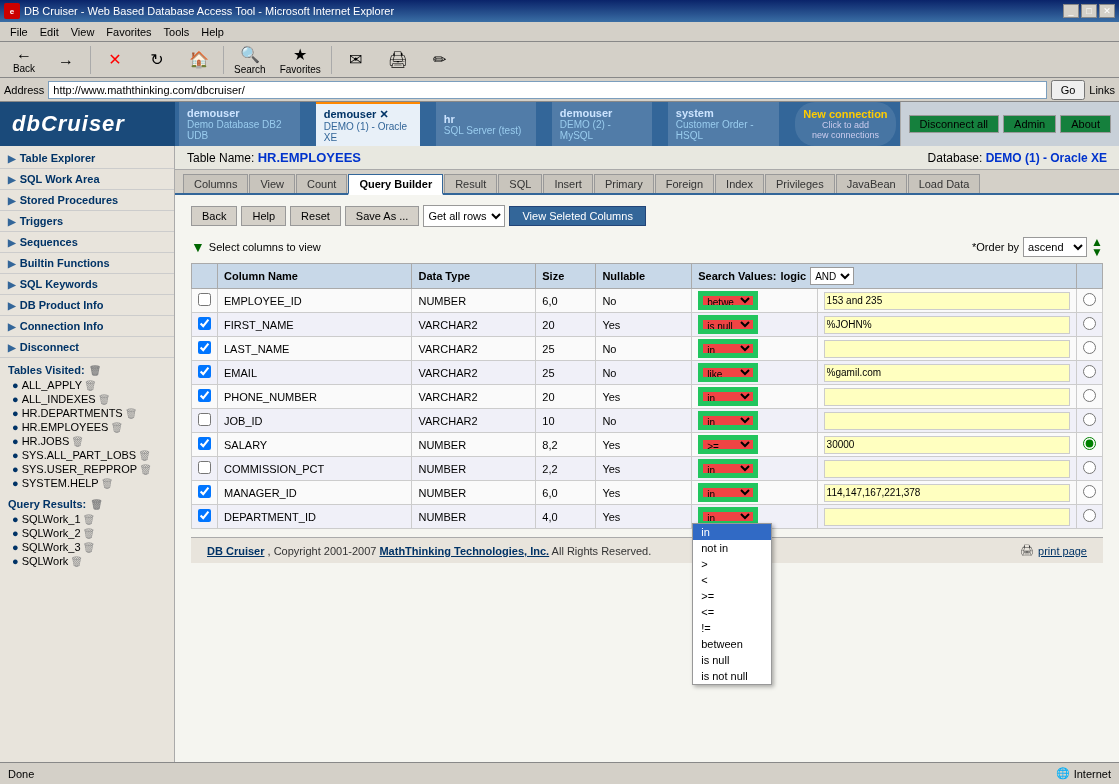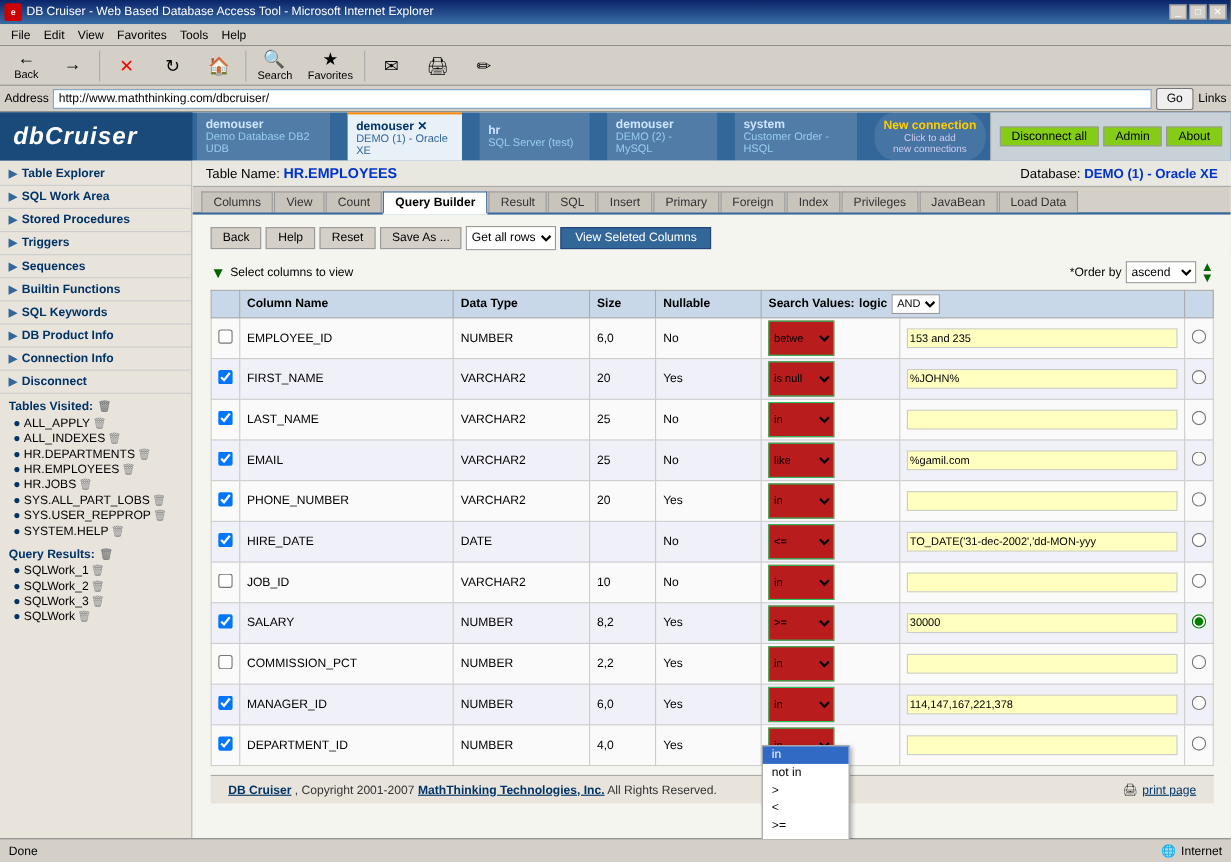--- a/index.html
+++ b/index.html
@@ -40,21 +40,21 @@
     .conn-tab { display: flex; flex-direction: column; justify-content: center; padding: 2px 8px; cursor: pointer; min-width: 100px; }
     .conn-tab.active { background: #e8f0f8; border-top: 2px solid #ff8800; }
     .conn-tab:not(.active) { background: rgba(255,255,255,0.15); }
     .conn-tab-name { font-size: 11px; font-weight: bold; color: #003366; }
     .conn-tab:not(.active) .conn-tab-name { color: #cce4ff; }
     .conn-tab-desc { font-size: 10px; color: #336699; }
     .conn-tab:not(.active) .conn-tab-desc { color: #99ccee; }
     .new-conn-area { display: flex; flex-direction: column; align-items: center; justify-content: center; padding: 2px 8px; background: rgba(255,255,255,0.1); cursor: pointer; border-radius: 20px; }
     .new-conn-btn { color: #ffcc00; font-size: 11px; font-weight: bold; white-space: nowrap; }
     .new-conn-sub { color: #cce; font-size: 9px; }
-    .top-action-btn { border: 1px solid #999; background: #84cc16; padding: 2px 10px; font-size: 11px; cursor: pointer; }
+    .top-action-btn { border: 1px solid #999; background: #15803d; padding: 2px 10px; font-size: 11px; cursor: pointer; }
 
     
     .body-area { display: flex; flex: 1; overflow: hidden; }
 
     
     .sidebar { width: 175px; background: #e8e4dc; border-right: 1px solid #aaa; display: flex; flex-direction: column; overflow-y: auto; }
     .sidebar-section { padding: 2px 0; }
     .sidebar-item { display: flex; align-items: center; padding: 4px 8px; cursor: pointer; font-size: 11px; font-weight: bold; color: #003366; border-bottom: 1px solid #ccc; }
     .sidebar-item-arrow { margin-right: 4px; color: #336699; font-size: 10px; }
     .sidebar-tables { padding: 4px 8px; }
@@ -97,21 +97,21 @@
     .data-table { width: 100%; border-collapse: collapse; font-size: 11px; }
     .data-table th { background: #c8d8e8; border: 1px solid #aaa; padding: 3px 6px; text-align: left; font-size: 11px; white-space: nowrap; }
     .data-table td { border: 1px solid #ccc; padding: 2px 6px; vertical-align: middle; }
     .data-table tr:nth-child(even) td { background: #f0f0f8; }
     .data-table tr:nth-child(odd) td { background: #fafafa; }
     .checkbox-cell { text-align: center; width: 20px; }
     .radio-cell { text-align: center; width: 20px; }
 
     .logic-header { display: flex; align-items: center; gap: 4px; }
     .logic-select { height: 18px; font-size: 10px; border: 1px solid #999; background: white; }
-    .cond-select { height: 32px; font-size: 10px; border: 1px solid #22c55e; background: #b91c1c; width: 60px; }
+    .cond-select { height: 19px; font-size: 10px; border: 5px solid #22c55e; background: #ef4444; width: 60px; }
     .search-input { width: 100%; height: 18px; font-size: 10px; border: 1px solid #ccc; background: #ffffc0; padding: 0 2px; }
 
     
     .dropdown-menu { position: absolute; background: white; border: 1px solid #999; box-shadow: 2px 2px 4px rgba(0,0,0,0.3); z-index: 100; font-size: 11px; min-width: 80px; }
     .dropdown-item { padding: 2px 8px; cursor: pointer; }
     .dropdown-item.selected { background: #316ac5; color: white; }
 
     
     .footer-area { background: #e8e4dc; padding: 6px 16px; border-top: 1px solid #aaa; font-size: 11px; text-align: center; color: #333; gap: 45px; }
     .footer-area a { color: #003366; }
@@ -531,36 +531,20 @@
                     <select class="cond-select">
                       <option selected="">in</option><option>not in</option>
                     </select>
                   </td>
                   <td>
                     <input class="search-input" type="text" value="" style="">
                   </td>
                   <td class="radio-cell"><input type="radio" name="orderby" style=""></td>
                 </tr>
 
-                <tr style="background:#e8f0e8;">
-                  <td class="checkbox-cell"><input type="checkbox" checked="" style=""></td>
-                  <td>HIRE_DATE</td>
-                  <td>DATE</td>
-                  <td></td>
-                  <td>No</td>
-                  <td>
-                    <select class="cond-select">
-                      <option selected="">&lt;=</option><option>in</option>
-                    </select>
-                  </td>
-                  <td>
-                    <input class="search-input" type="text" value="TO_DATE('31-dec-2002','dd-MON-yyy" style="">
-                  </td>
-                  <td class="radio-cell"><input type="radio" name="orderby" style=""></td>
-                </tr>
 
                 <tr>
                   <td class="checkbox-cell"><input type="checkbox" style=""></td>
                   <td>JOB_ID</td>
                   <td>VARCHAR2</td>
                   <td>10</td>
                   <td>No</td>
                   <td>
                     <select class="cond-select">
                       <option selected="">in</option><option>not in</option>

